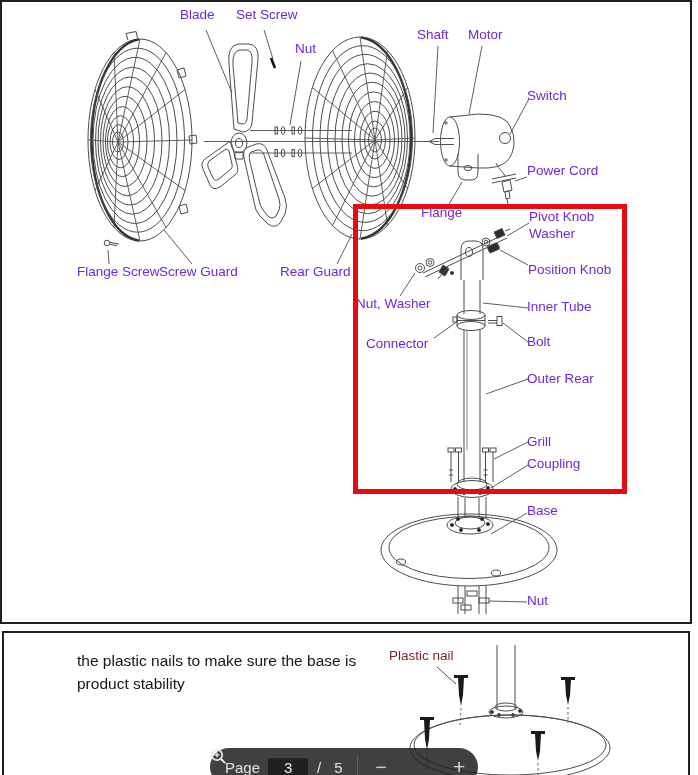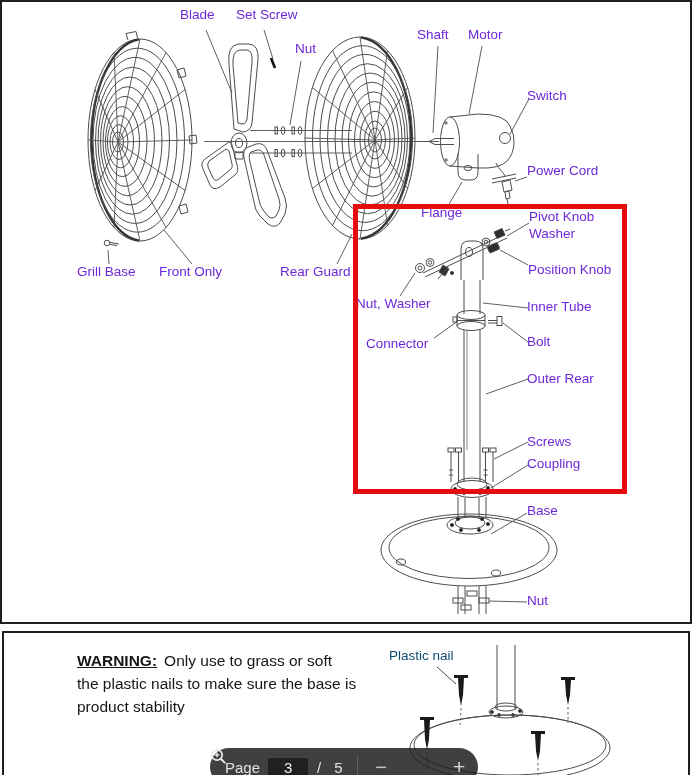--- a/index.html
+++ b/index.html
@@ -23,21 +23,21 @@
     position:absolute;left:353px;top:204px;width:274px;height:290px;
     border:5px solid var(--highlight-box,#e60b0e);box-sizing:border-box;z-index:6;
   }
   
   #warning-block{
     position:absolute;left:77px;top:649px;width:300px;z-index:1;
     font-size:15.5px;line-height:23.2px;color:#161616;
   }
   #warning-block .warn-head{font-weight:bold;text-decoration:underline;margin-right:7px;}
   #plastic-nail-label{
-    position:absolute;left:389px;top:648px;font-size:13.5px;color:#0c4a6e;z-index:5;white-space:nowrap;
+    position:absolute;left:389px;top:648px;font-size:13.5px;color:#7f1d1d;z-index:5;white-space:nowrap;
   }
   
   #pdf-toolbar{
     position:absolute;left:210px;top:748px;width:268px;height:38px;
     background:var(--toolbar-background,rgba(28,28,28,0.84));
     border-radius:19px;z-index:20;display:flex;align-items:center;
     color:#e3e3e3;font-size:15px;
   }
   #pdf-toolbar .tb-page-label{margin-left:15px;}
   #pdf-toolbar .tb-page-box{
@@ -284,39 +284,38 @@
 <div class="label" style="left:236px;top:7px">Set Screw</div>
 <div class="label" style="left:295px;top:41px">Nut</div>
 <div class="label" style="left:417px;top:27px">Shaft</div>
 <div class="label" style="left:468px;top:27px">Motor</div>
 <div class="label" style="left:527px;top:88px">Switch</div>
 <div class="label" style="left:527px;top:163px">Power Cord</div>
 <div class="label" style="left:421px;top:205px">Flange</div>
 <div class="label" style="left:529px;top:209px">Pivot Knob</div>
 <div class="label" style="left:529px;top:226px">Washer</div>
 <div class="label" style="left:528px;top:262px">Position Knob</div>
-<div class="label" style="left:77px;top:264px">Grill Base</div>
-<div class="label" style="left:159px;top:264px">Front Only</div>
+<div class="label" style="left:77px;top:264px">Flange Screw</div>
+<div class="label" style="left:159px;top:264px">Screw Guard</div>
 <div class="label" style="left:280px;top:264px">Rear Guard</div>
 <div class="label" style="left:356px;top:296px">Nut, Washer</div>
 <div class="label" style="left:527px;top:299px">Inner Tube</div>
 <div class="label" style="left:366px;top:336px">Connector</div>
 <div class="label" style="left:527px;top:334px">Bolt</div>
 <div class="label" style="left:527px;top:371px">Outer Rear</div>
-<div class="label" style="left:527px;top:434px">Screws</div>
+<div class="label" style="left:527px;top:434px">Grill</div>
 <div class="label" style="left:527px;top:456px">Coupling</div>
 <div class="label" style="left:527px;top:503px">Base</div>
 <div class="label" style="left:527px;top:593px">Nut</div>
 
 <div id="highlight-box"></div>
 
 <div id="page4" class="pdf-page"></div>
 
 <div id="warning-block">
-  <div><span class="warn-head">WARNING:</span><span>Only use to grass or soft</span></div>
   <div>the plastic nails to make sure the base is</div>
   <div>product stability</div>
 </div>
 
 <div id="plastic-nail-label">Plastic nail</div>
 
 <svg style="left:380px;top:633px" width="310" height="142" viewBox="0 0 310 142">
   <g stroke="#4d4d4d" stroke-width="1" fill="none">
 
     <line x1="117" y1="12" x2="117" y2="76"></line>

